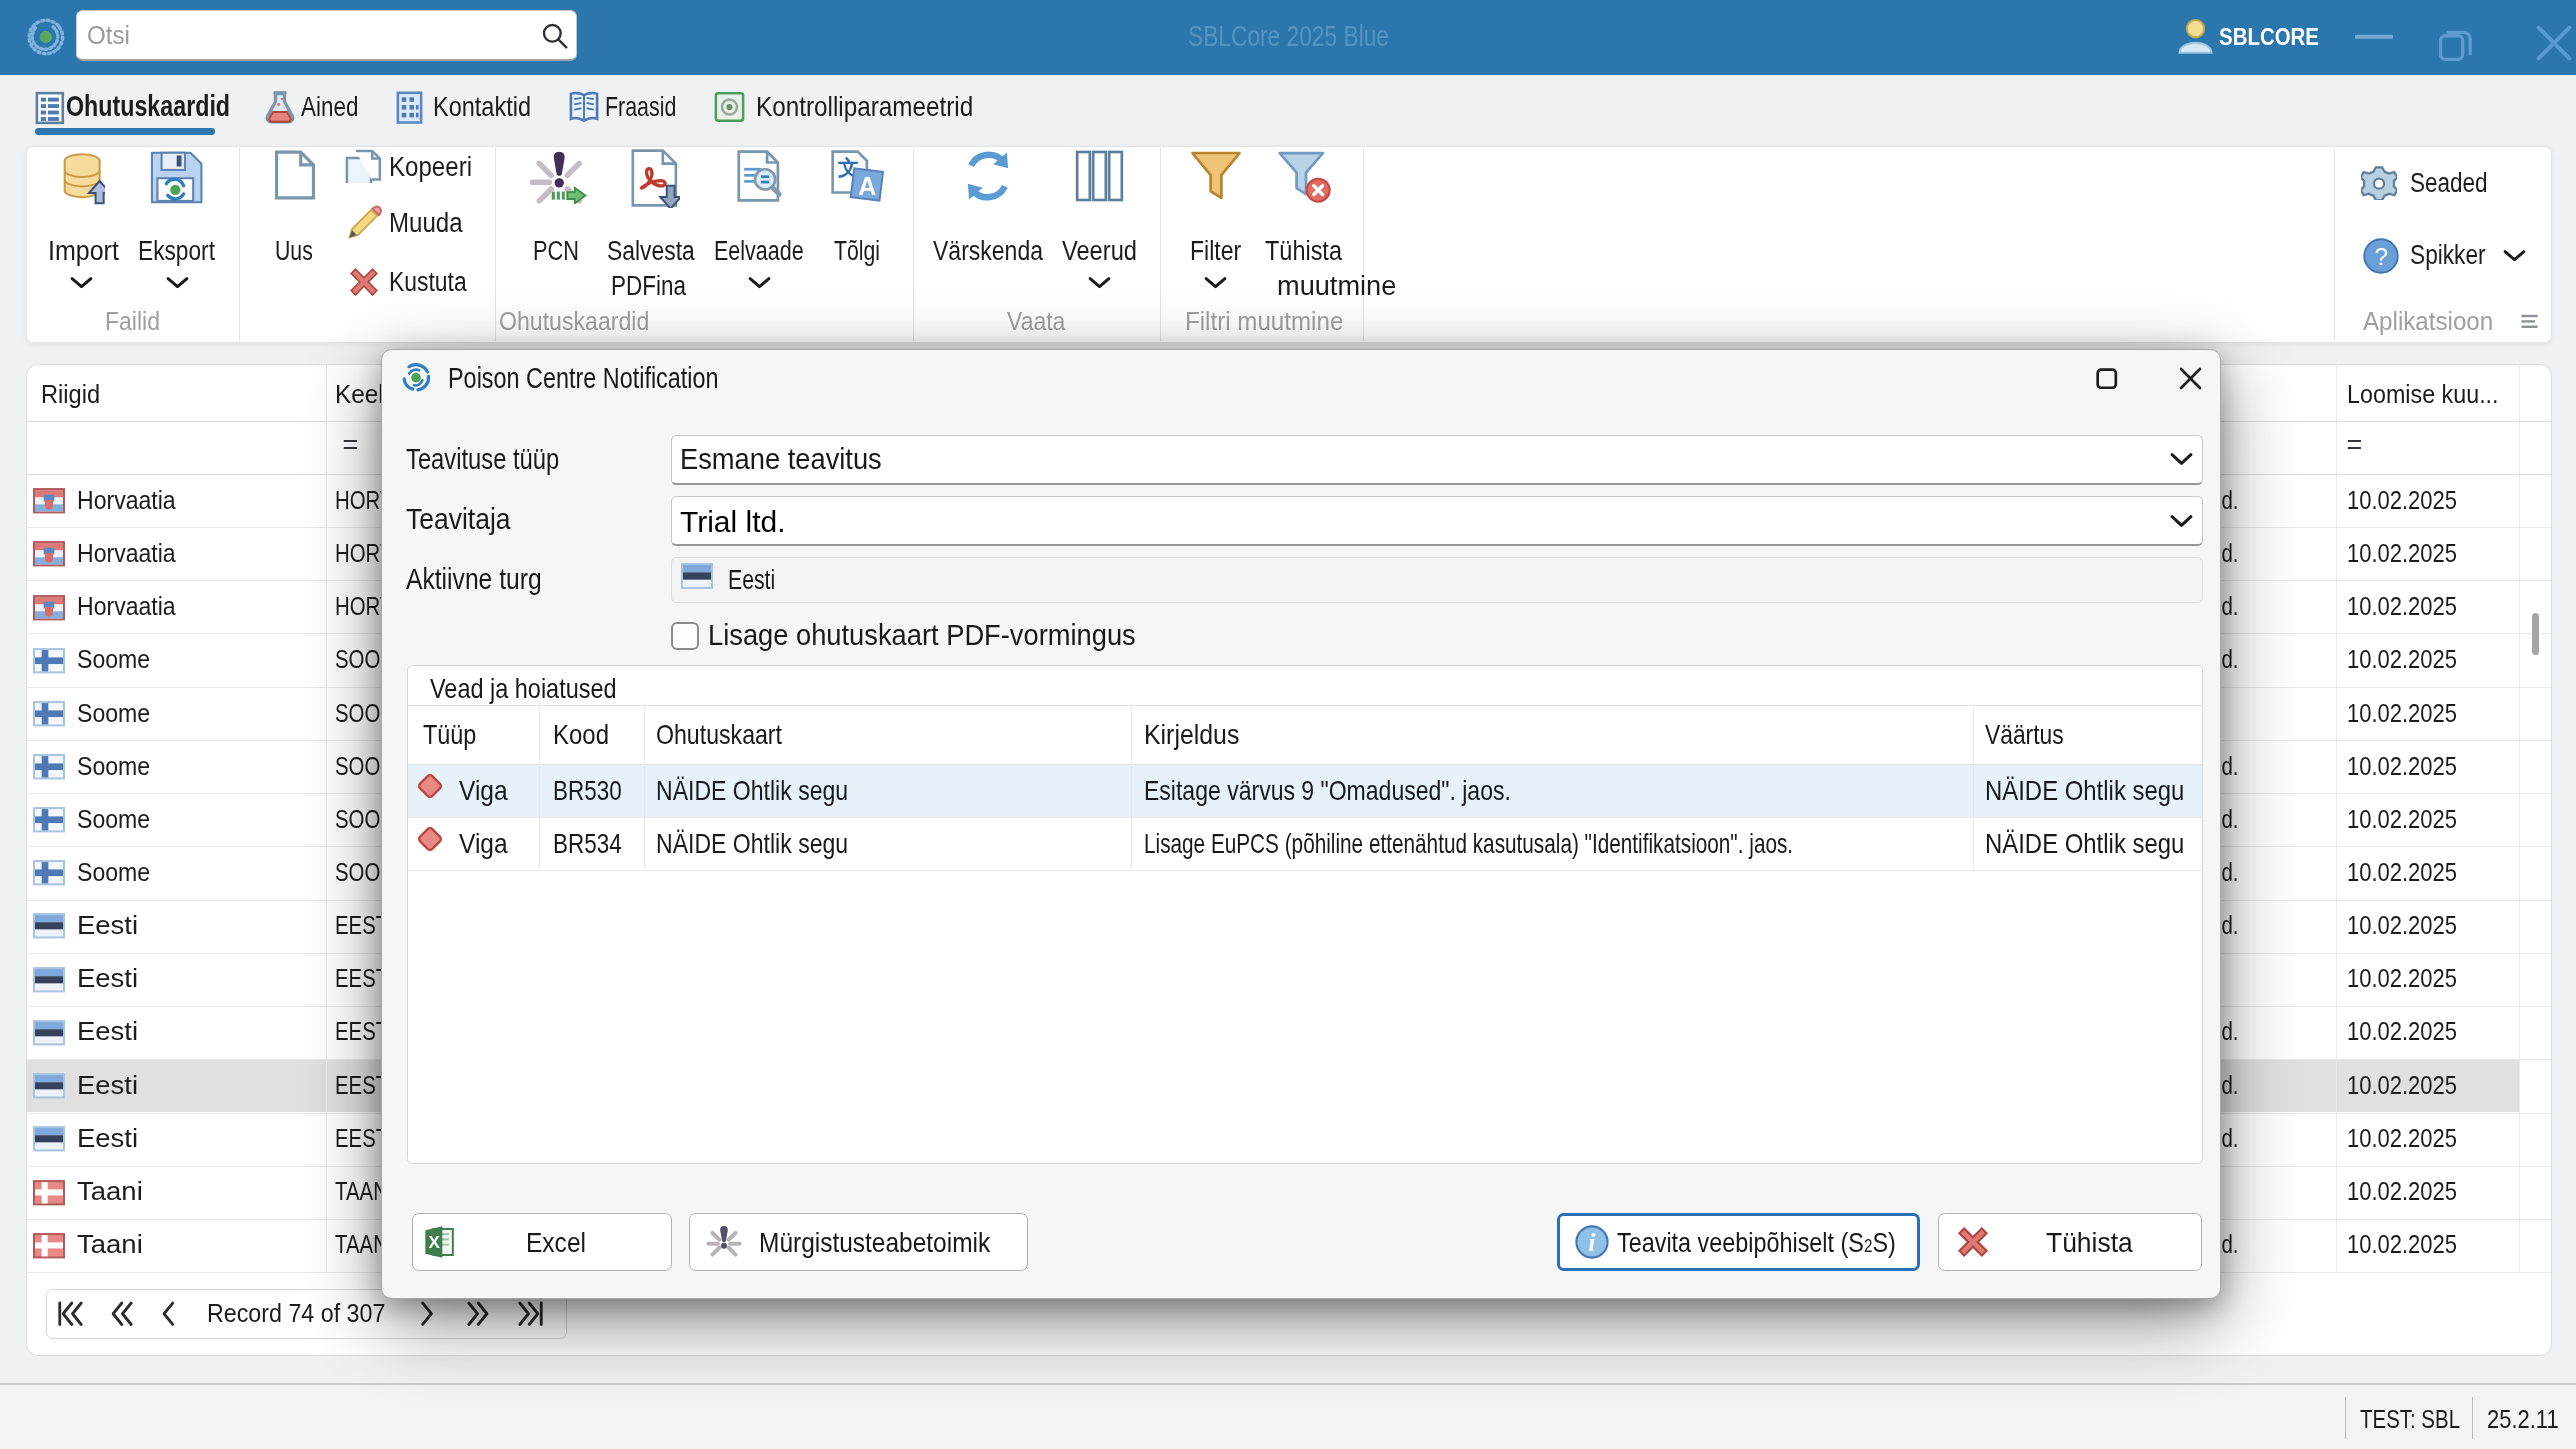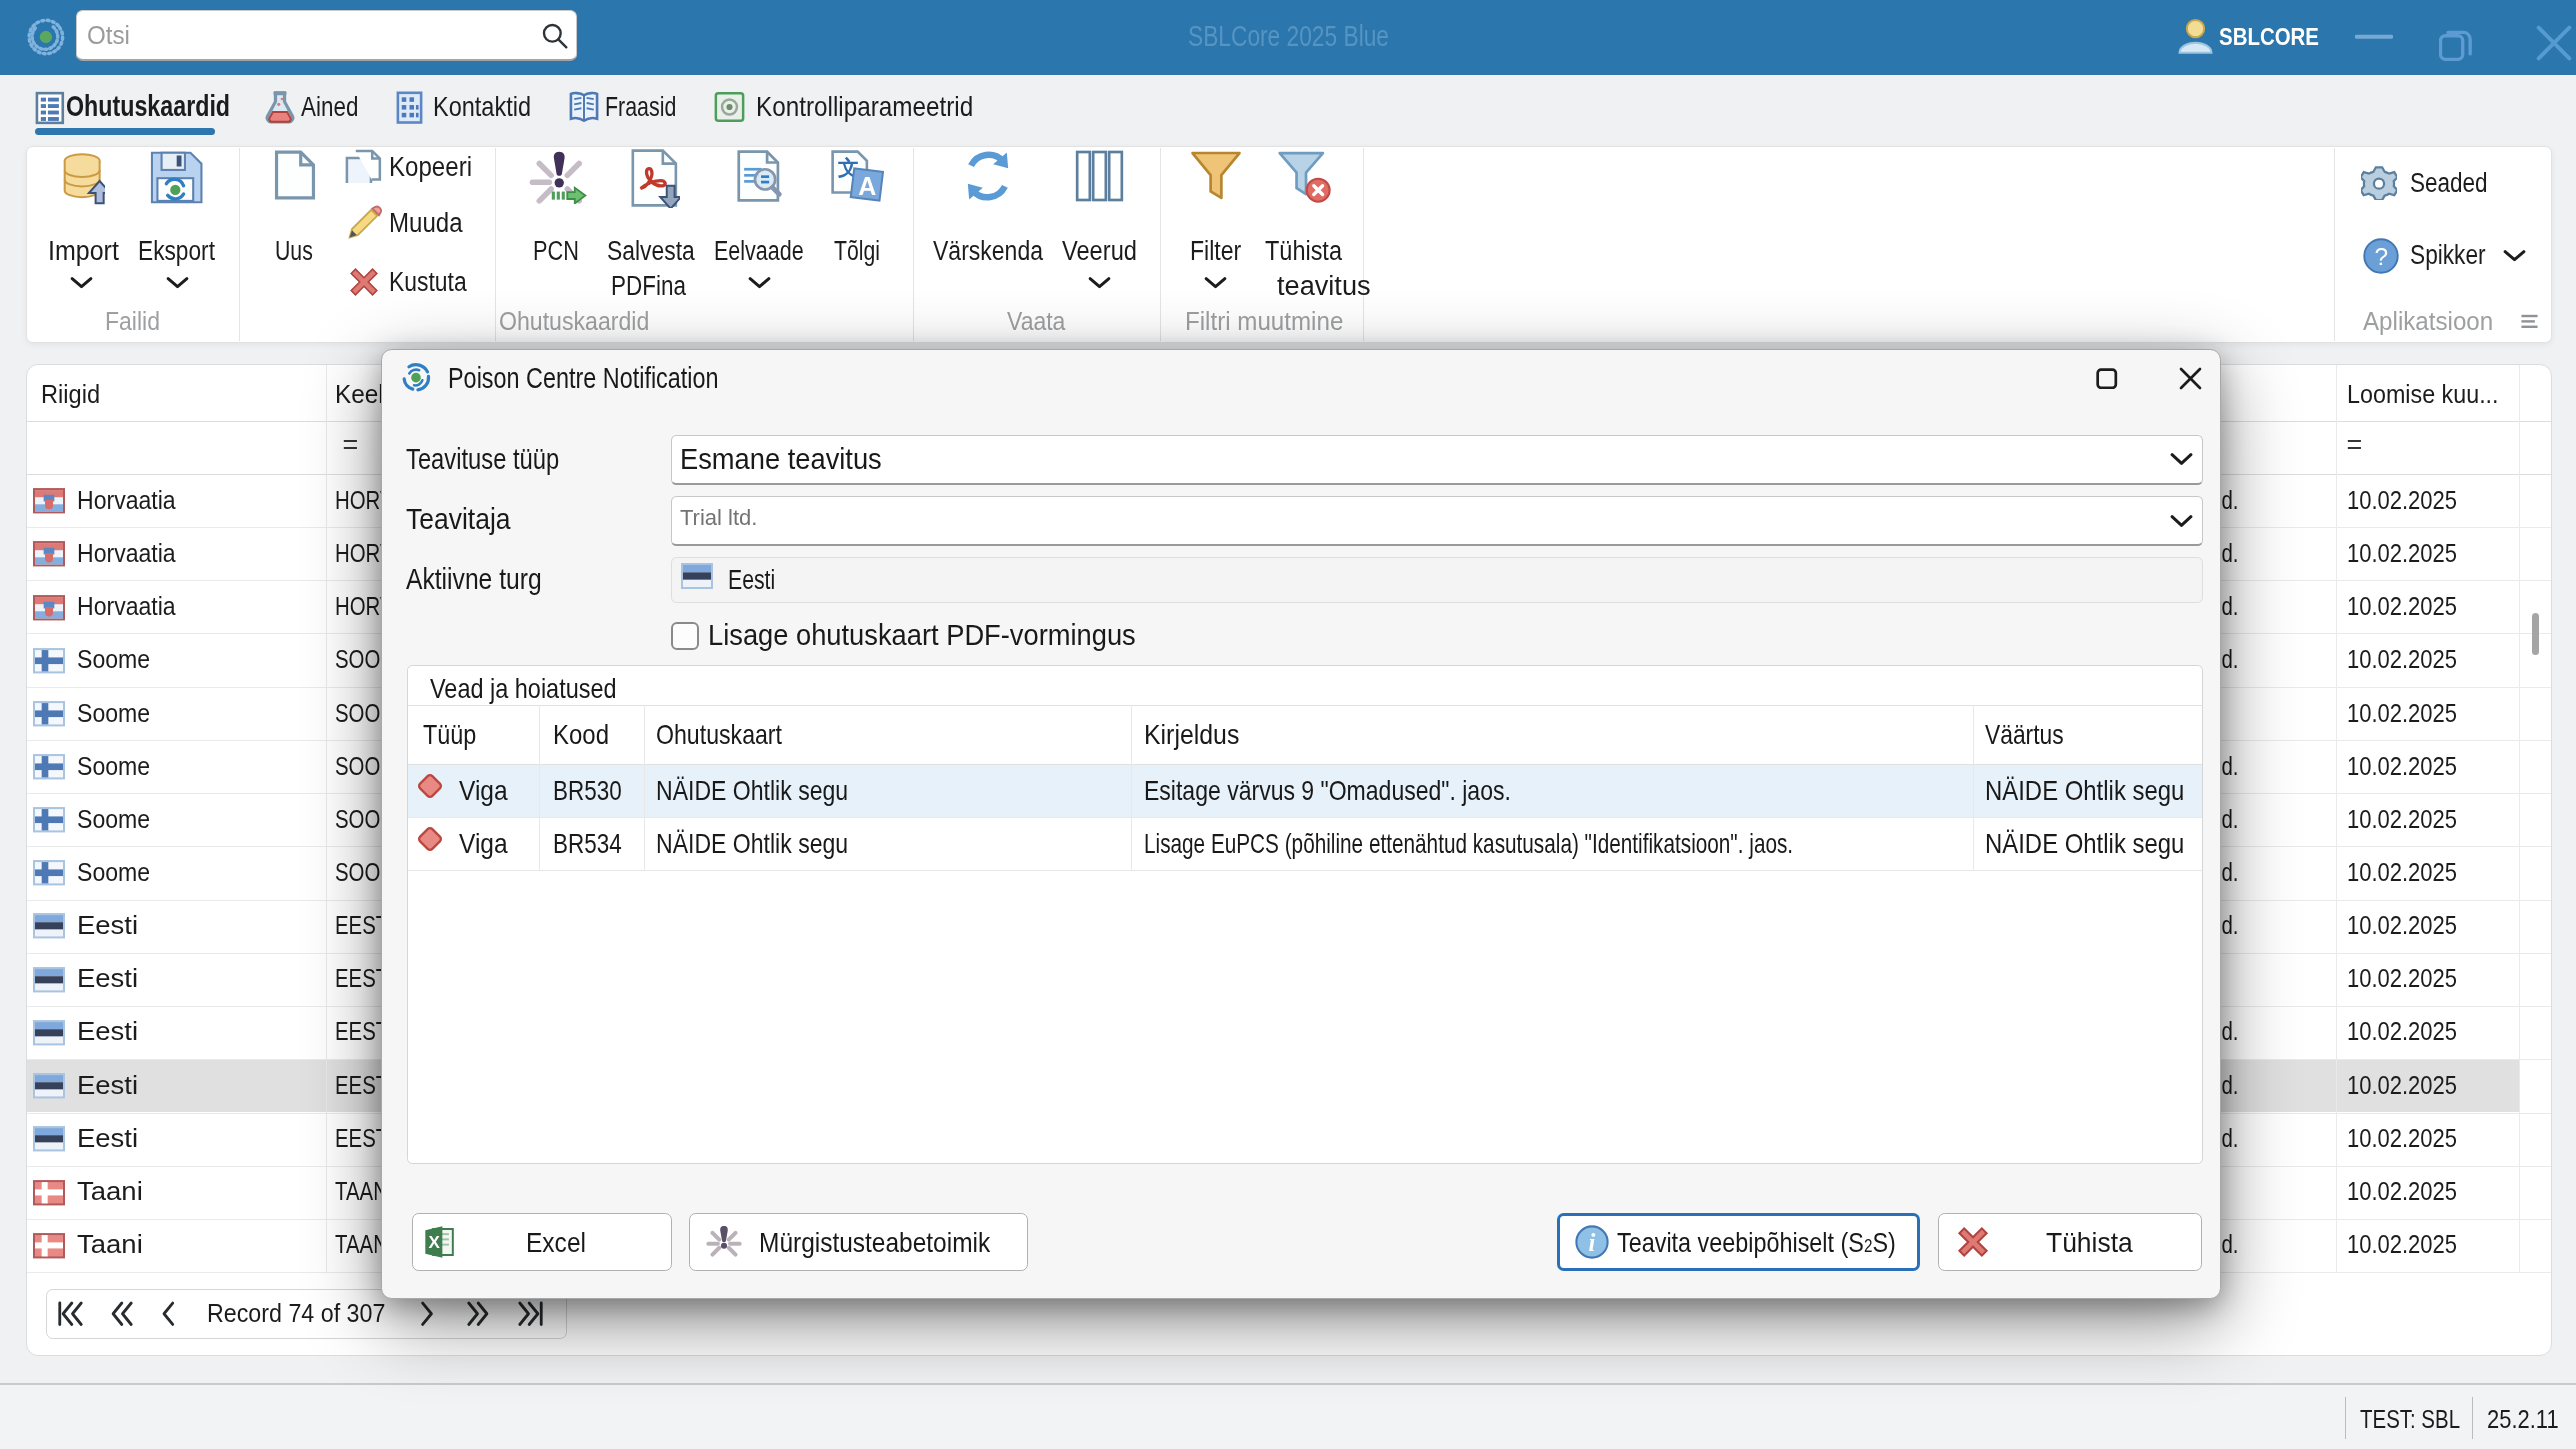--- a/index.html
+++ b/index.html
@@ -233,21 +233,21 @@
     <path class="chev" d="M 3 4 L 17 16 L 31 4"></path>
   </svg>
 <svg style="position:absolute;left:1277px;top:149px;" width="54" height="54" viewBox="0 0 80 80">
     <g>
 <path d="M 4 6 h 64 l -25 29 v 32 l -14 -9 v -23 z" fill="#b9d3e6" stroke="#6f9cc0" stroke-width="4" stroke-linejoin="round"></path>
 <circle cx="61" cy="61" r="17" fill="#e06c65" stroke="#c24a44" stroke-width="3"></circle>
 <path d="M 54.5 54.5 l 13 13 m 0 -13 l -13 13" stroke="#fff" stroke-width="5" stroke-linecap="round"></path>
 </g>
   </svg>
 <span style="position:absolute;left:1265px;top:236px;font-size:27px;color:#1c1c1c;white-space:nowrap;transform:scaleX(0.869);transform-origin:0 0;">Tühista</span>
-<span style="position:absolute;left:1277px;top:271px;font-size:27px;color:#1c1c1c;white-space:nowrap;transform:scaleX(1.006);transform-origin:0 0;">teavitus</span>
+<span style="position:absolute;left:1277px;top:271px;font-size:27px;color:#1c1c1c;white-space:nowrap;transform:scaleX(1.006);transform-origin:0 0;">muutmine</span>
 <svg style="position:absolute;left:2361px;top:165px;" width="36" height="35" viewBox="0 0 61 62">
     <g>
 <path d="M 36 4 l 4.5 8 a 22 22 0 0 1 8 3.3 l 9 -2.7 5.5 9 -6.3 7 a 22 22 0 0 1 0 9 l 6.3 7 -5.5 9 -9 -2.7 a 22 22 0 0 1 -8 3.3 l -4.5 8 h -11 l -4.5 -8 a 22 22 0 0 1 -8 -3.3 l -9 2.7 -5.5 -9 6.3 -7 a 22 22 0 0 1 0 -9 l -6.3 -7 5.5 -9 9 2.7 a 22 22 0 0 1 8 -3.3 l 4.5 -8 z" fill="#b9cfe0" stroke="#5b7f9d" stroke-width="4"></path>
 <circle cx="30.5" cy="33" r="9" fill="#fff" stroke="#5b7f9d" stroke-width="4"></circle>
 </g>
   </svg>
 <span style="position:absolute;left:2410px;top:168px;font-size:27px;color:#1c1c1c;white-space:nowrap;transform:scaleX(0.834);transform-origin:0 0;">Seaded</span>
 <svg style="position:absolute;left:2363px;top:238px;" width="36" height="36" viewBox="0 0 56 56">
     <circle cx="28" cy="28" r="26" fill="#6b9fd8" stroke="#4377b3" stroke-width="3"></circle>
 <text x="18" y="42" font-size="38" fill="#fff" font-family="Liberation Sans">?</text>
@@ -488,21 +488,21 @@
     </svg>
 <svg style="position:absolute;left:1797px;top:17px;" width="23" height="23" viewBox="0 0 34 34">
       <path d="M 3 3 L 31 31 M 31 3 L 3 31" stroke="#1c1c1c" stroke-width="4" stroke-linecap="round"></path>
     </svg>
 <span style="position:absolute;left:24px;top:93px;font-size:29px;color:#191919;white-space:nowrap;transform:scaleX(0.819);transform-origin:0 0;">Teavituse tüüp</span>
 <span style="position:absolute;left:24px;top:153px;font-size:29px;color:#191919;white-space:nowrap;transform:scaleX(0.913);transform-origin:0 0;">Teavitaja</span>
 <span style="position:absolute;left:24px;top:213px;font-size:29px;color:#191919;white-space:nowrap;transform:scaleX(0.850);transform-origin:0 0;">Aktiivne turg</span>
 <div style="position:absolute;left:289px;top:85px;width:1532px;height:50px;background:#fff;border:1.3px solid #c7c7c7;border-bottom:2px solid #9a9a9a;border-radius:5.4px;"></div>
 <div style="position:absolute;left:289px;top:146px;width:1532px;height:50px;background:#fff;border:1.3px solid #c7c7c7;border-bottom:2px solid #9a9a9a;border-radius:5.4px;"></div>
 <span style="position:absolute;left:298px;top:93px;font-size:29px;color:#191919;white-space:nowrap;transform:scaleX(0.941);transform-origin:0 0;">Esmane teavitus</span>
-<span style="position:absolute;left:298px;top:155px;font-size:22px;color:#737373;white-space:nowrap;">Trial ltd.</span>
+<span style="position:absolute;left:298px;top:155px;font-size:30px;color:#000000;white-space:nowrap;">Trial ltd.</span>
 <svg style="position:absolute;left:1788px;top:102px;" width="23" height="14.8" viewBox="0 0 34 22">
       <path class="chev" d="M 3 4 L 17 17 L 31 4"></path>
     </svg>
 <svg style="position:absolute;left:1788px;top:164px;" width="23" height="14.8" viewBox="0 0 34 22">
       <path class="chev" d="M 3 4 L 17 17 L 31 4"></path>
     </svg>
 <div style="position:absolute;left:289px;top:207px;width:1532px;height:46px;background:#f4f4f4;border:1.3px solid #dedede;border-radius:5.4px;"></div>
 <svg style="position:absolute;left:299px;top:213px;" width="32" height="26" viewBox="0 0 48 39">
       <rect x="1.5" y="1.5" width="45" height="36" fill="#eef3fa" stroke="#a8c4e0" stroke-width="3"></rect>
 <rect x="3" y="3" width="42" height="11.0" fill="#7fa9dc"></rect>

